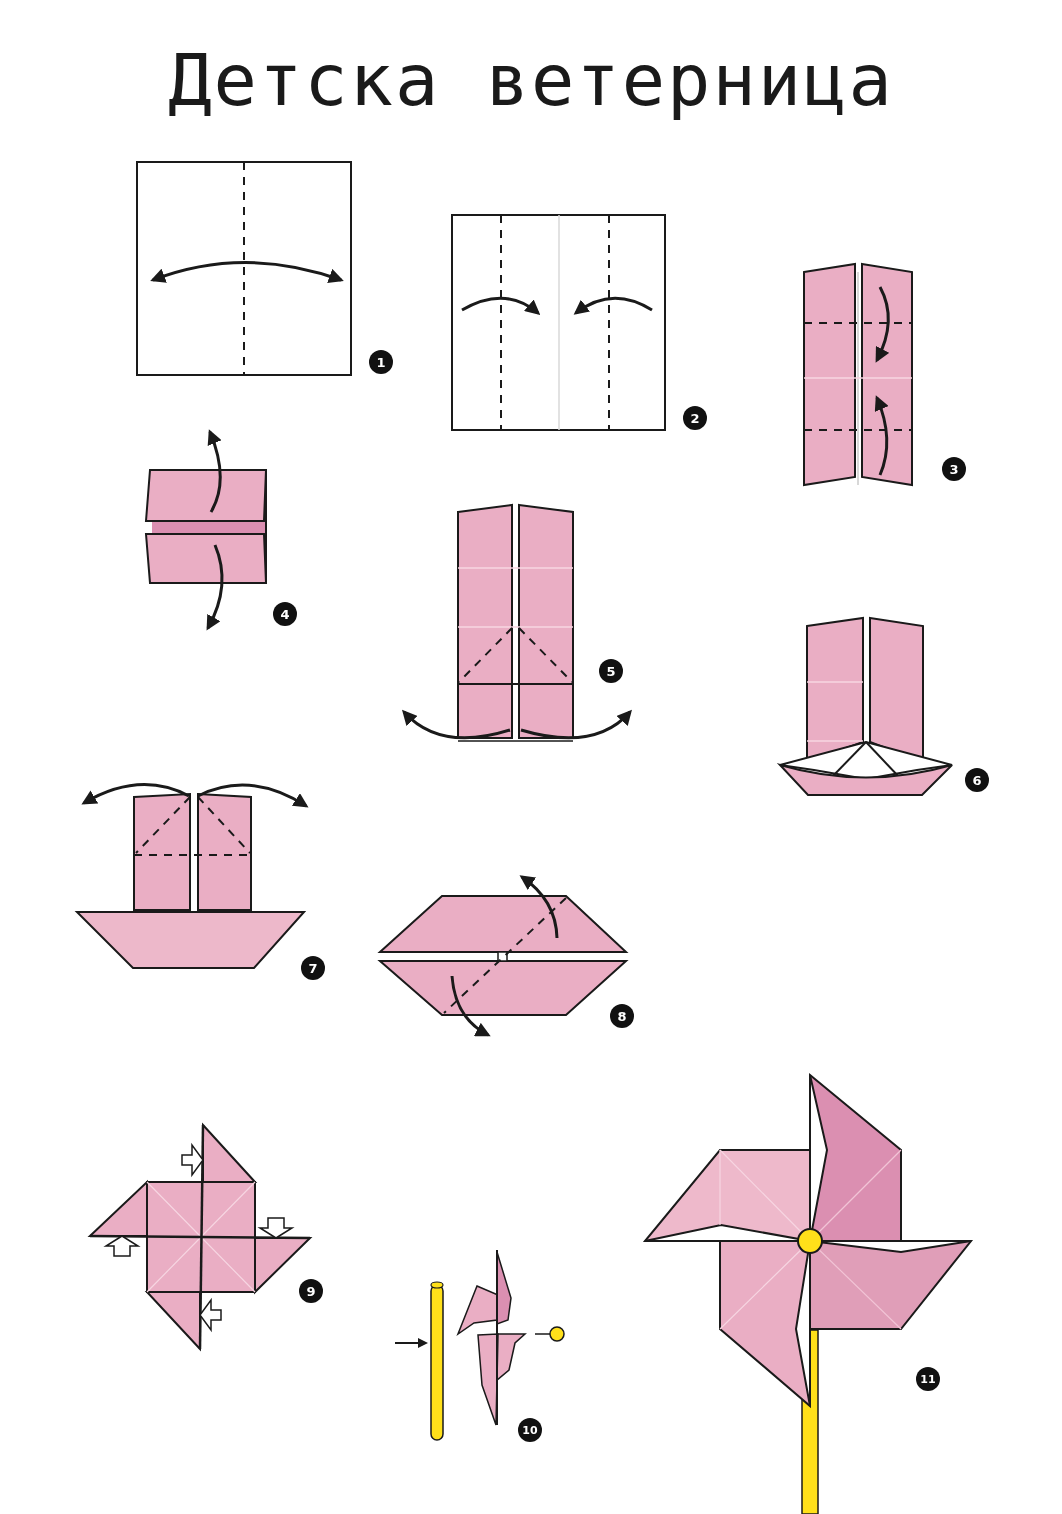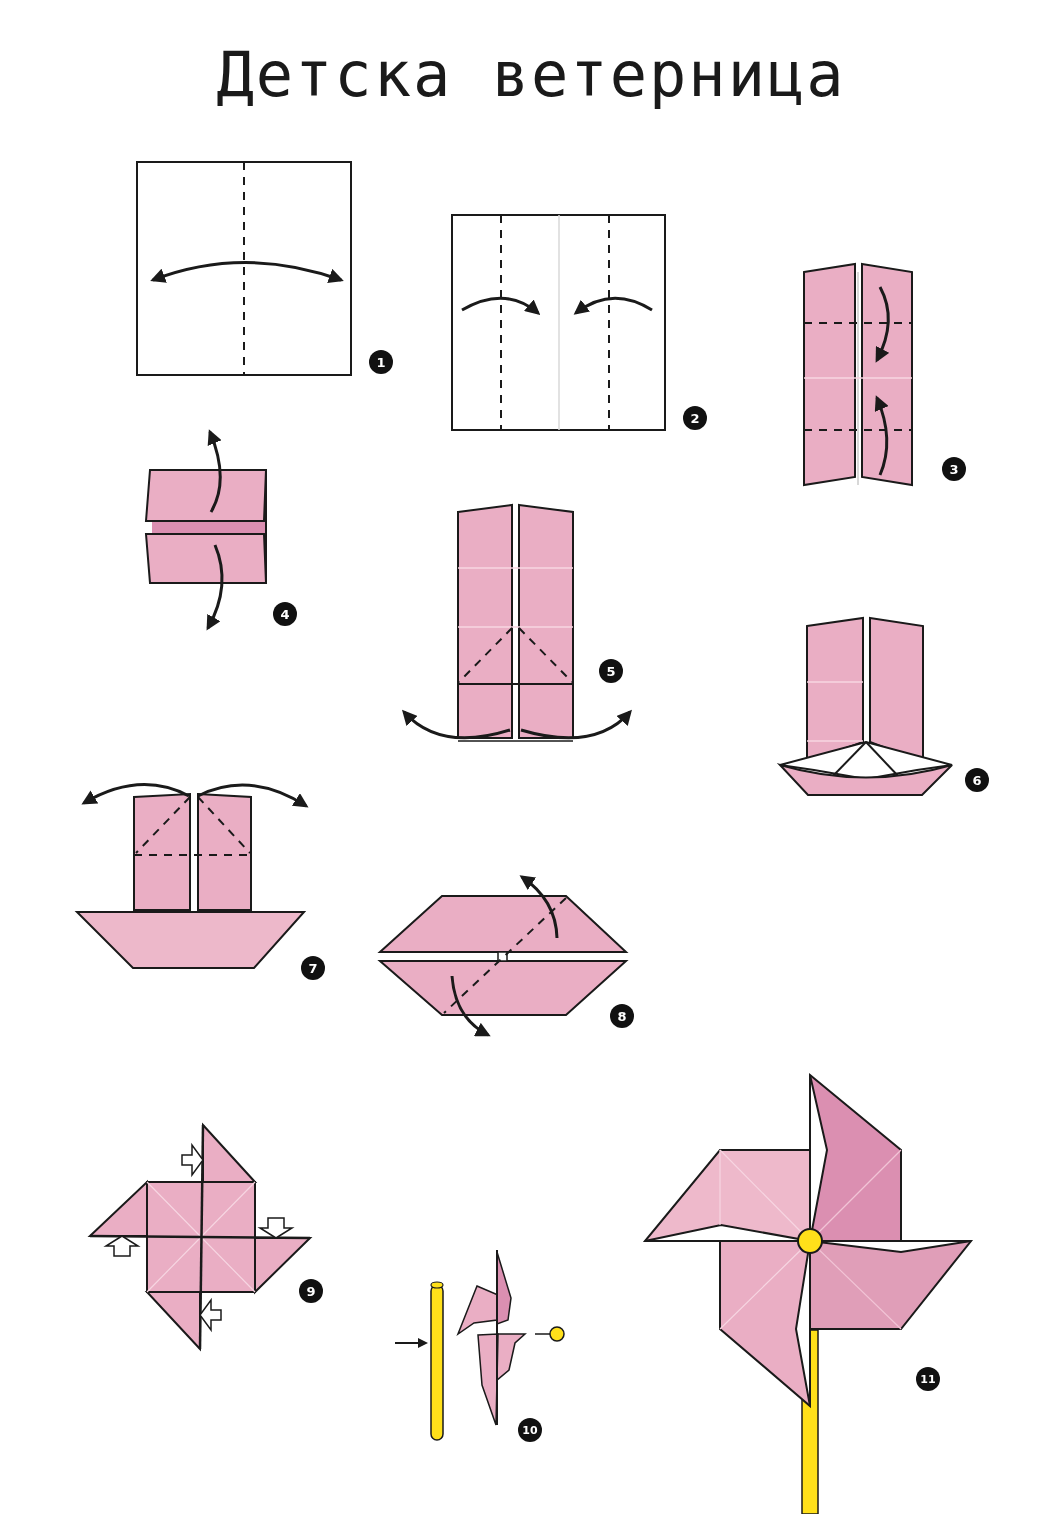--- a/index.html
+++ b/index.html
@@ -1,20 +1,20 @@
 <!DOCTYPE html>
 <html><head>
 <meta charset="utf-8">
 <style>
   html, body { margin: 0; padding: 0; background: #ffffff; }
   body { width: 1062px; height: 1514px; position: relative; overflow: hidden; }
   #title {
     position: absolute; left: 0; top: 38px; width: 1062px; text-align: center;
     font-family: "DejaVu Sans Mono", "Liberation Mono", monospace;
-    font-size: 62px; color: #1a1a1a; letter-spacing: 2px; margin: 0; font-weight: normal;
+    font-size: 72px; color: #1a1a1a; letter-spacing: 2px; margin: 0; font-weight: normal;
   }
   svg#diagram { position: absolute; left: 0; top: 0; }
   .badge-text { font-family: "DejaVu Sans", sans-serif; fill: #ffffff; font-weight: bold; }
 </style>
 </head>
 <body>
 
 <h1 id="title">Детска ветерница</h1>
 
 <svg id="diagram" width="1062" height="1514" viewBox="0 0 1062 1514" xmlns="http://www.w3.org/2000/svg">

